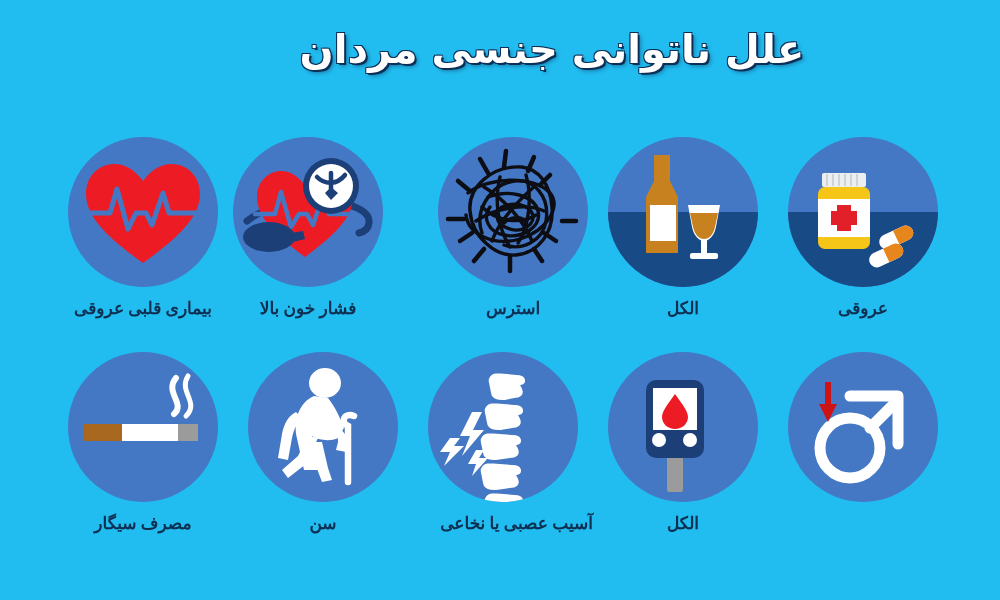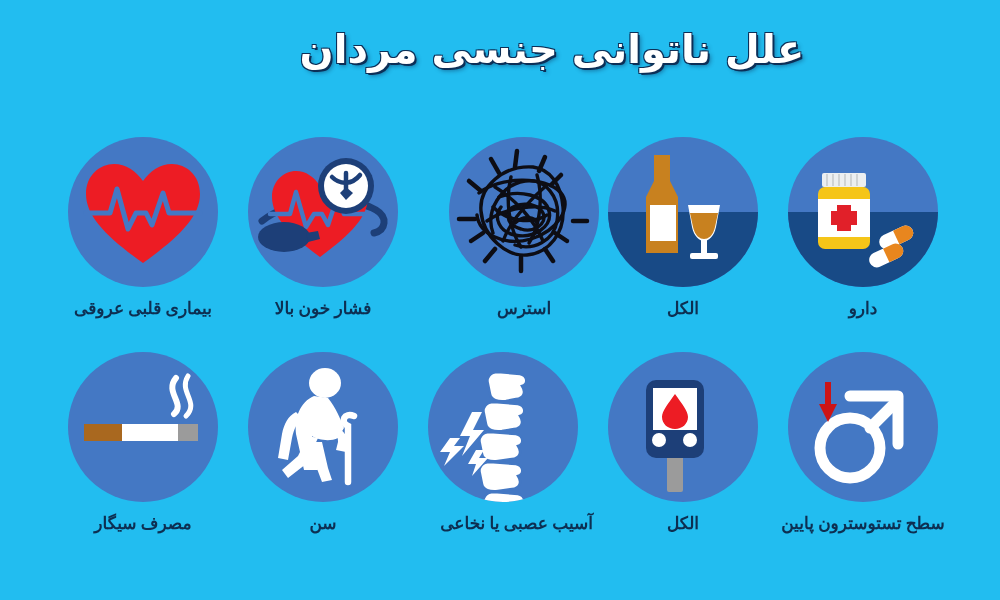--- a/index.html
+++ b/index.html
@@ -52,41 +52,41 @@
       <div class="art">
         <svg viewBox="0 0 150 150">
           <path d="M75 126 C 40 101, 18 80, 18 57 C 18 38, 32 27, 46 27 C 58 27, 68 34, 75 44 C 82 34, 92 27, 104 27 C 118 27, 132 38, 132 57 C 132 80, 110 101, 75 126 Z" fill="#ed1c24"></path>
           <path d="M18 76 L42 76 L49 52 L60 92 L68 76 L78 76 L84 88 L95 56 L101 76 L132 76" fill="none" stroke="#4478c4" stroke-width="5" stroke-linejoin="round" stroke-linecap="round"></path>
         </svg>
       </div>
     </div>
     <div class="caption">بیماری قلبی عروقی</div>
   </div>
 
-  <div class="item" style="left:233px;top:137px;text-align:center;">
+  <div class="item" style="left:218px;top:137px;text-align:center;">
     <div class="disc">
       <div class="art">
         <svg viewBox="0 0 150 150">
           <path d="M14 84 C 40 63, 100 57, 128 73 C 140 80, 138 93, 126 96" fill="none" stroke="#1d3f78" stroke-width="7" stroke-linecap="round"></path>
           <path d="M72 120 C 42 98, 24 80, 24 60 C 24 44, 36 34, 48 34 C 58 34, 66 40, 72 49 C 78 40, 86 34, 96 34 C 108 34, 120 44, 120 60 C 120 80, 102 98, 72 120 Z" fill="#ed1c24"></path>
           <path d="M22 77 L42 77 L48 55 L58 90 L66 77 L74 77 L80 88 L90 58 L96 77 L122 77" fill="none" stroke="#4478c4" stroke-width="4.5" stroke-linejoin="round" stroke-linecap="round"></path>
           <ellipse cx="36" cy="100" rx="26" ry="15" fill="#1d3f78"></ellipse>
           <path d="M58 96 l12 -2 l2 8 l-12 3 z" fill="#1d3f78"></path>
           <circle cx="98" cy="49" r="28" fill="#1d3f78"></circle>
           <circle cx="98" cy="49" r="22" fill="#ffffff"></circle>
           <path d="M84 40 C 92 48, 104 48, 112 38" fill="none" stroke="#1d3f78" stroke-width="4.5" stroke-linecap="round"></path>
           <path d="M98 36 L98 52" stroke="#1d3f78" stroke-width="4.5" stroke-linecap="round"></path>
           <path d="M98 50 l7 6 l-7 7 l-6 -7 z" fill="#1d3f78"></path>
         </svg>
       </div>
     </div>
     <div class="caption">فشار خون بالا</div>
   </div>
 
-  <div class="item" style="left:434px;top:137px;">
+  <div class="item" style="left:423px;top:137px;">
     <div class="disc">
       <div class="art">
         <svg viewBox="0 0 150 150">
           <g stroke="#0d0d14" stroke-width="4.5" stroke-linecap="round" fill="none">
             <path d="M68 14 L66 30"></path>
               <path d="M42 22 L50 36"></path>
               <path d="M96 20 L90 34"></path>
             <path d="M112 38 L102 48"></path>
               <path d="M20 44 L32 54"></path>
             <path d="M10 82 L26 82"></path>
@@ -155,21 +155,21 @@
             <rect x="90" y="93" width="36" height="15" rx="7.5" fill="#ffffff"></rect>
             <path d="M108 93 L118.5 93 A7.5 7.5 0 0 1 118.5 108 L108 108 Z" fill="#e8861e"></path>
           </g>
           <g transform="rotate(-25 98 118)">
             <rect x="80" y="111" width="36" height="15" rx="7.5" fill="#ffffff"></rect>
             <path d="M98 111 L108.5 111 A7.5 7.5 0 0 1 108.5 126 L98 126 Z" fill="#e8861e"></path>
           </g>
         </svg>
       </div>
     </div>
-    <div class="caption">دارو</div>
+    <div class="caption">عروقی</div>
   </div>
 
   <div class="item" style="left:53px;top:352px;">
     <div class="disc">
       <div class="art">
         <svg viewBox="0 0 150 150">
           <rect x="16" y="72" width="38" height="17" fill="#a9681f"></rect>
           <rect x="54" y="72" width="56" height="17" fill="#ffffff"></rect>
           <rect x="110" y="72" width="20" height="17" fill="#9b9b9b"></rect>
           <path d="M106 62 C 118 52, 96 40, 108 26" fill="none" stroke="#ffffff" stroke-width="6" stroke-linecap="round"></path>
@@ -242,16 +242,15 @@
       <div class="art">
         <svg viewBox="0 0 150 150">
           <circle cx="62" cy="96" r="30" fill="none" stroke="#ffffff" stroke-width="11"></circle>
           <path d="M82 76 L108 50" stroke="#ffffff" stroke-width="11" stroke-linecap="round"></path>
           <path d="M62 44 L110 44 L110 92" fill="none" stroke="#ffffff" stroke-width="11" stroke-linecap="round" stroke-linejoin="round"></path>
           <path d="M40 30 L40 58" stroke="#cc1416" stroke-width="6" stroke-linecap="butt"></path>
           <path d="M40 70 L31 52 L49 52 Z" fill="#cc1416"></path>
         </svg>
       </div>
     </div>
-    <div class="caption">سطح تستوسترون پایین</div>
   </div>
 
 </div>
 
 </body></html>

